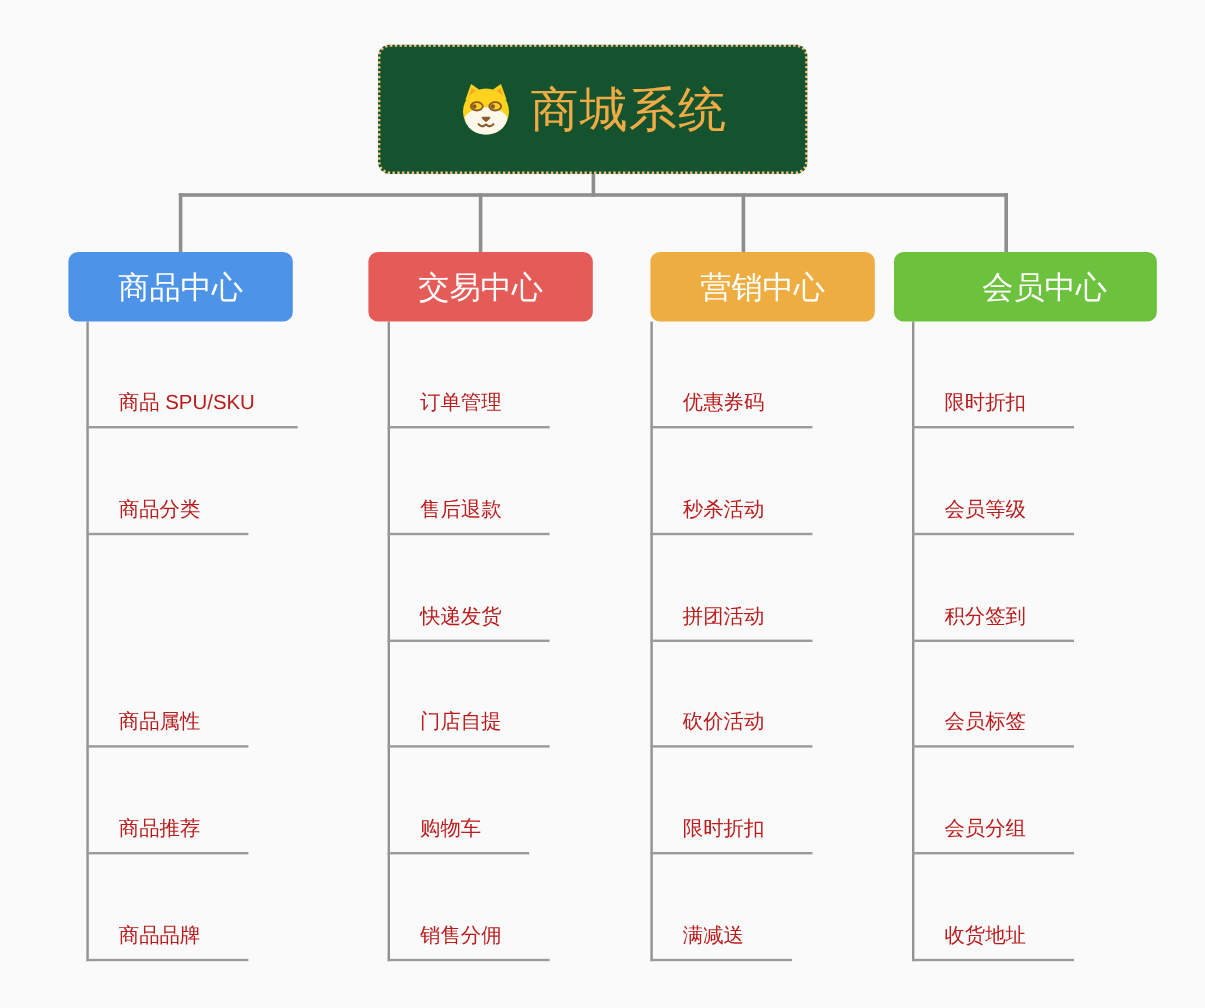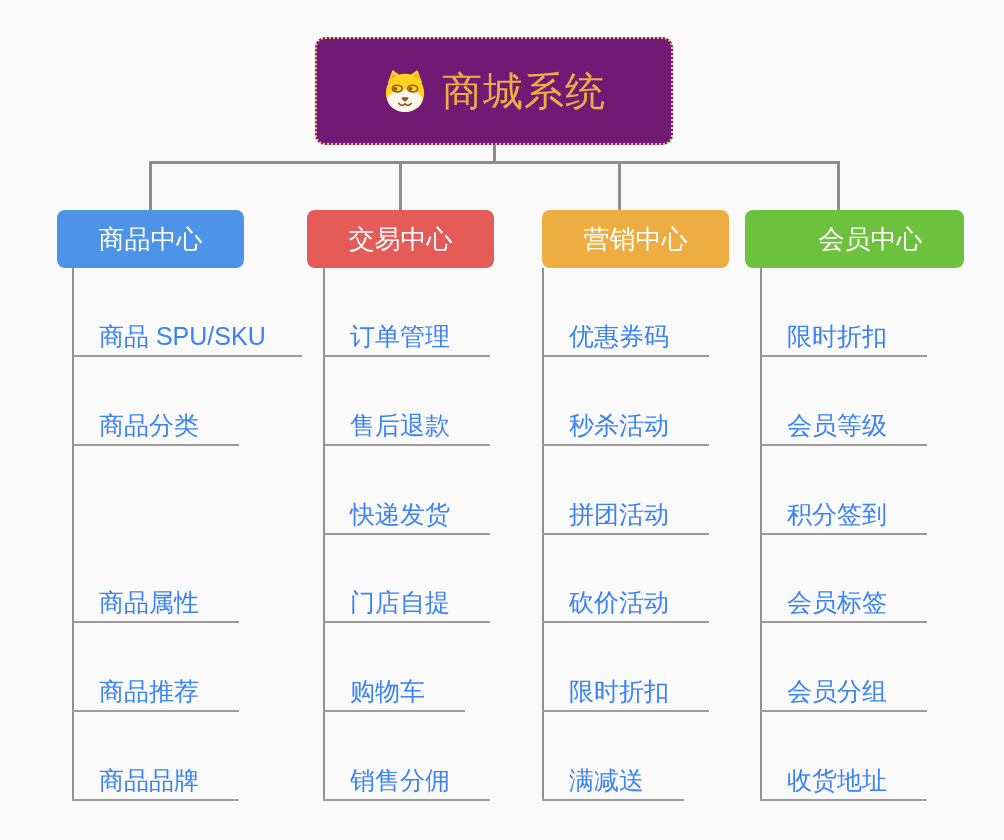--- a/index.html
+++ b/index.html
@@ -14,40 +14,40 @@
     overflow:hidden;
   }
   
   .line{position:absolute;background:#8e8e8e;}
   .line.v{width:3px;}
   .line.h{height:3px;}
   .trunk{position:absolute;width:2px;background:#929292;}
   
   .root-node{
     position:absolute;left:315px;top:37px;width:358px;height:108px;
-    background:#701a75;border:2px dotted #f4c27c;border-radius:10px;
+    background:#14532d;border:2px dotted #f4c27c;border-radius:10px;
     box-sizing:border-box;
     display:flex;align-items:center;justify-content:center;gap:14px;
     cursor:pointer;
   }
   .root-label{
     font-size:40px;font-weight:500;letter-spacing:1px;
   }
   .dog-icon{width:46px;height:46px;flex:0 0 auto;}
   
   .branch-box{
     position:absolute;top:210px;width:187px;height:58px;
     border-radius:8px;color:#ffffff;font-size:26px;font-weight:500;
     display:flex;align-items:center;justify-content:center;
     cursor:pointer;
   }
   
   .leaf{
     position:absolute;
-    font-size:25px;color:#3b82f6;line-height:30px;
+    font-size:17px;color:#b91c1c;line-height:30px;
     padding:0 40px 4px 27px;
     border-bottom:2px solid #9b9b9b;
     white-space:nowrap;
     cursor:pointer;
   }
   .leaf.wide{padding-right:36px;}
 </style>
 </head>
 <body>
 

